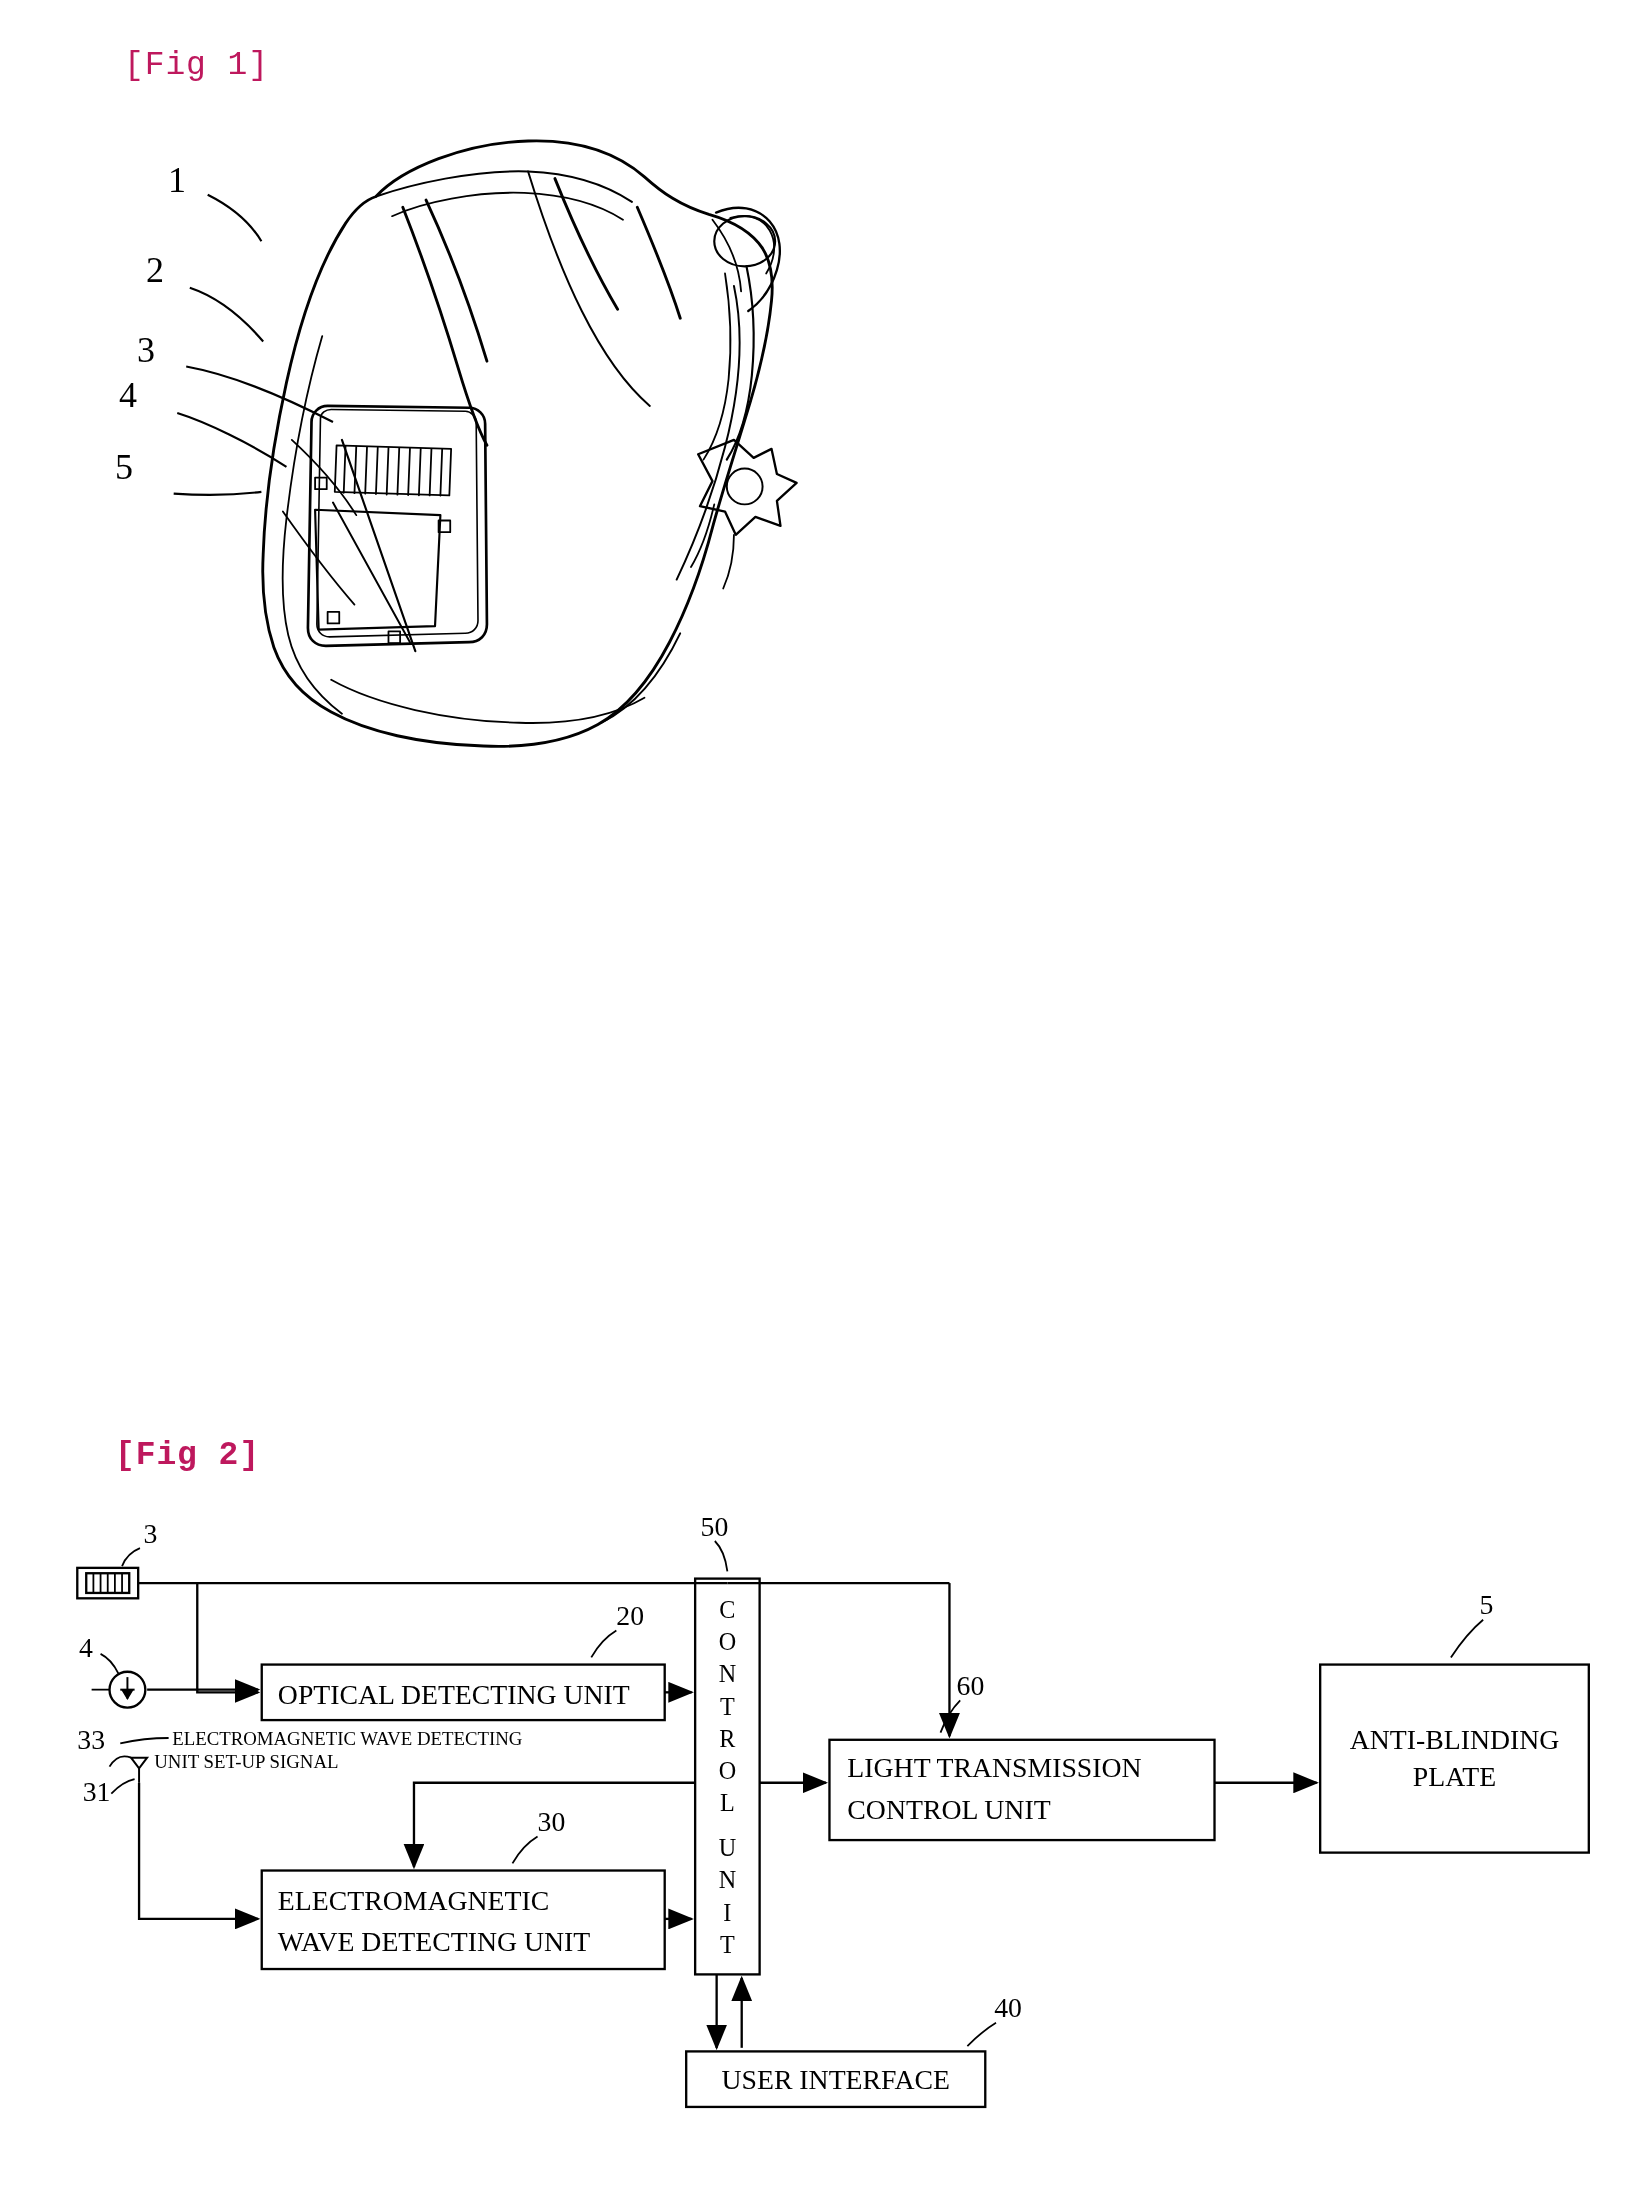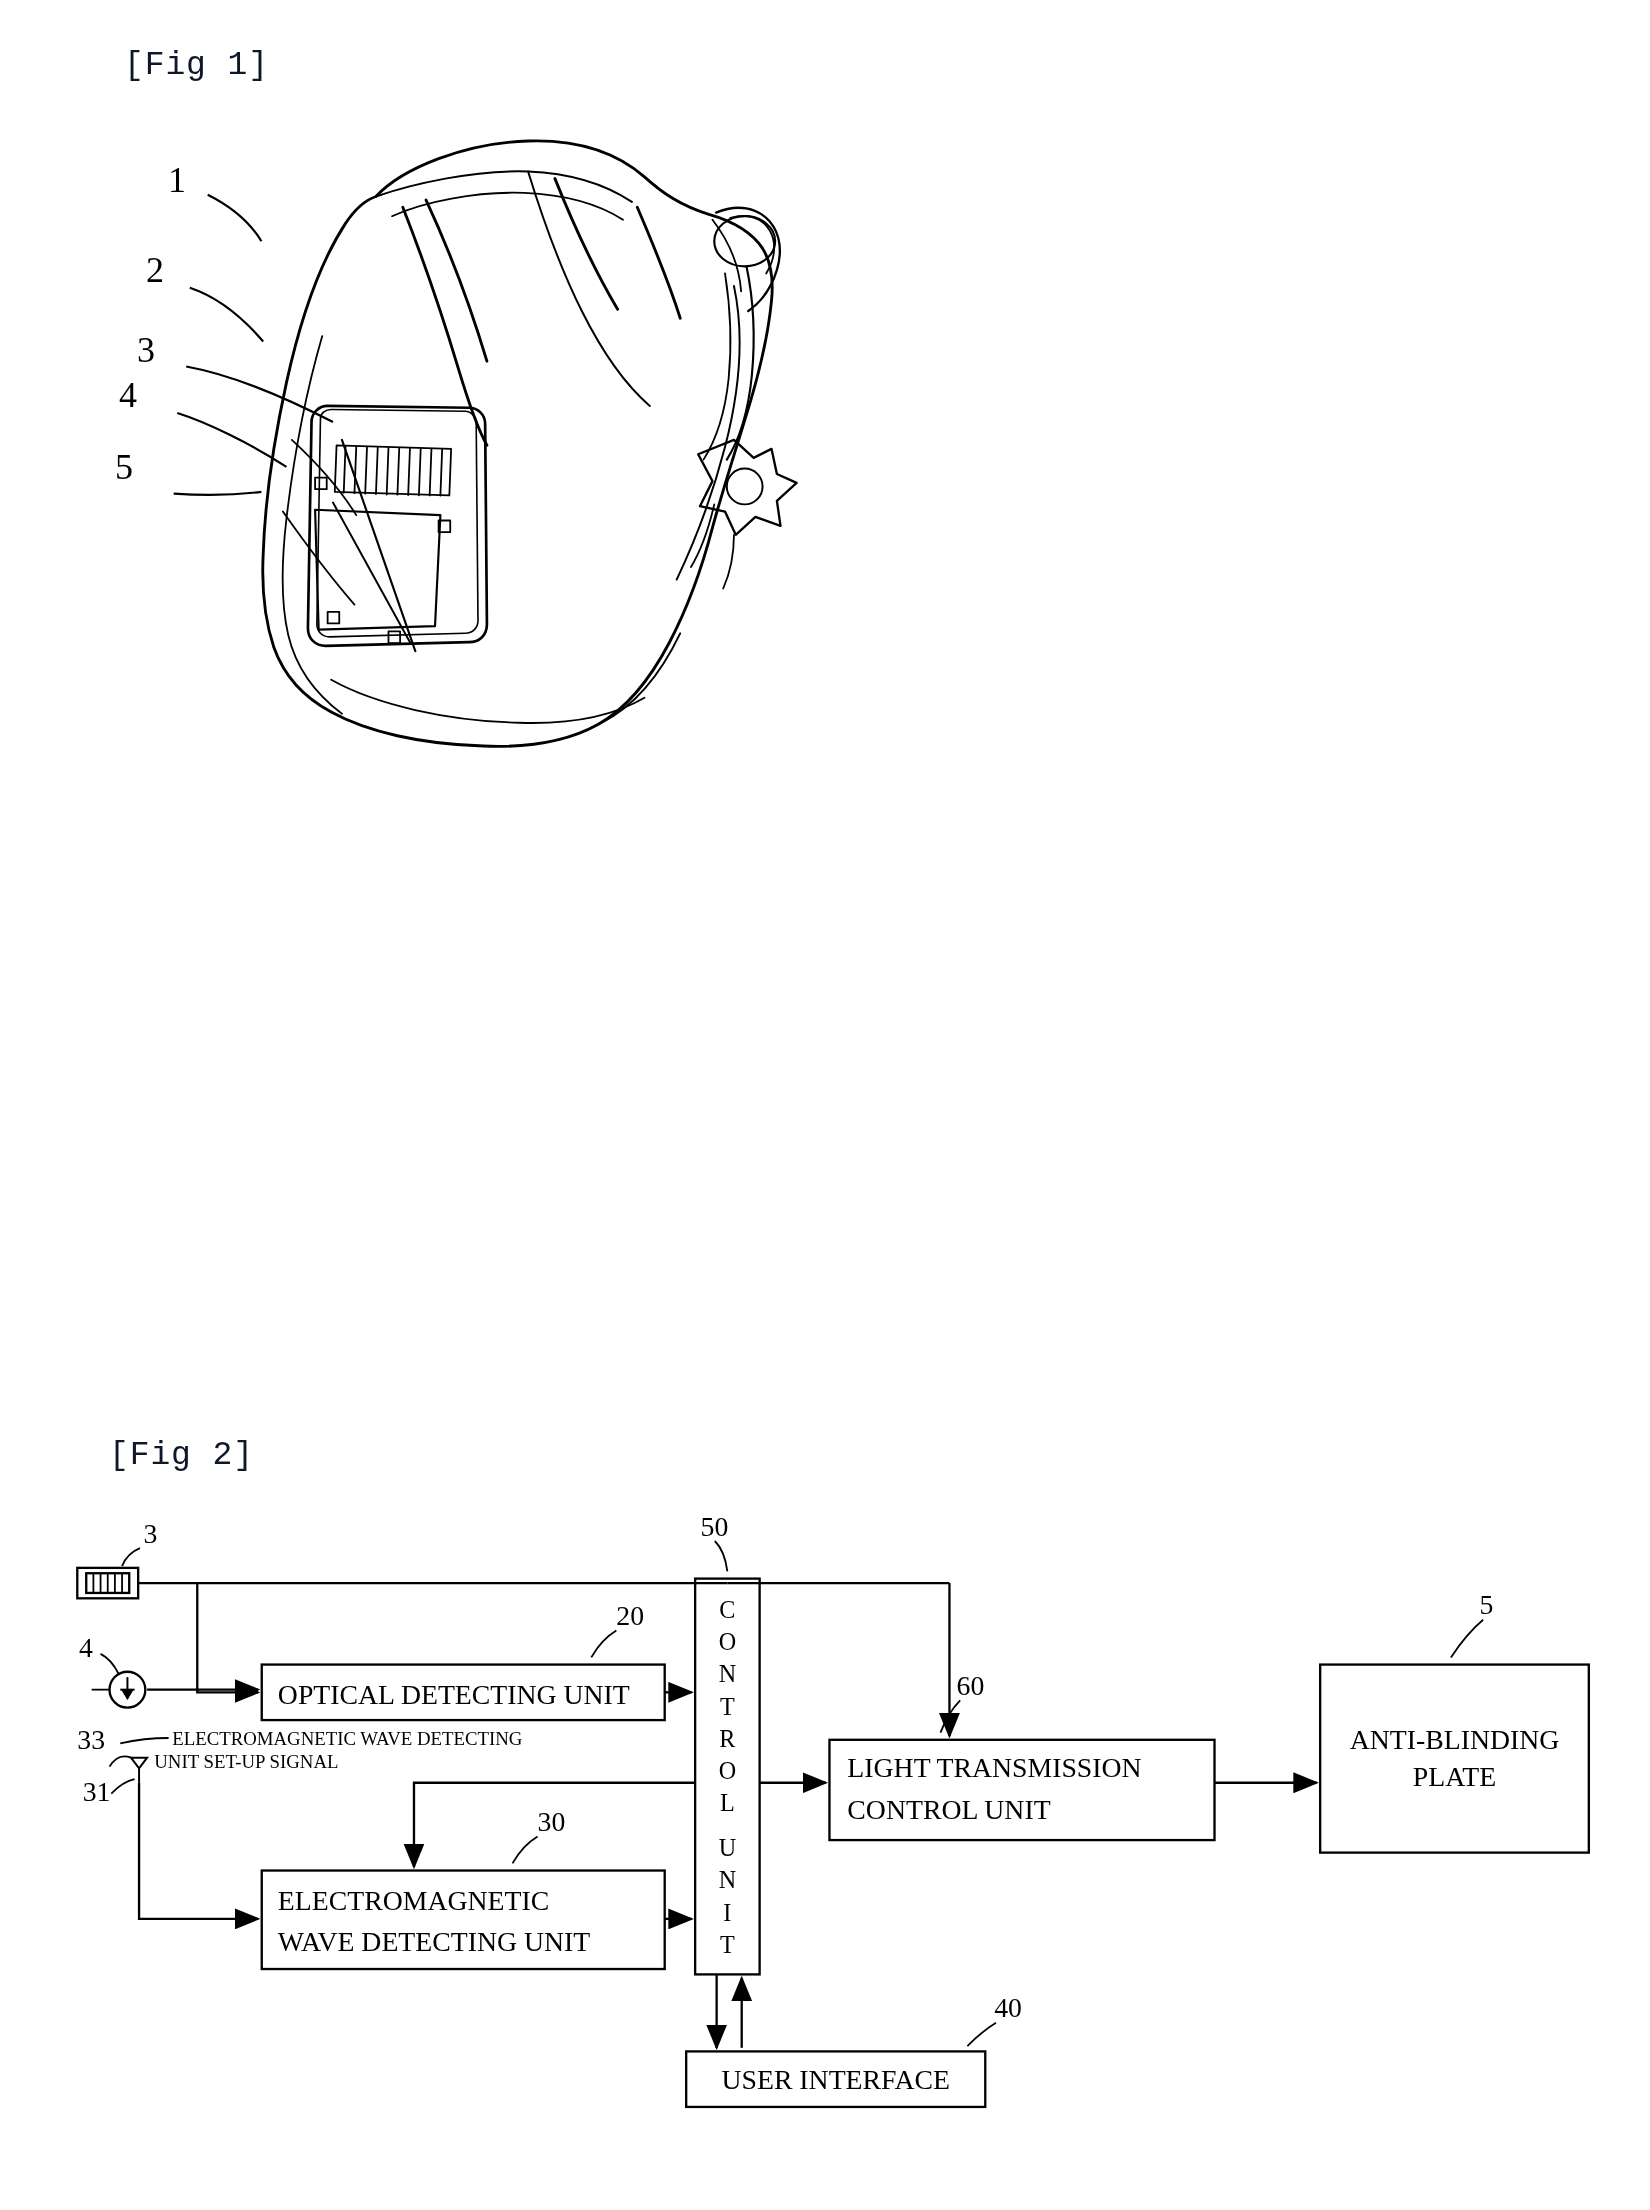--- a/index.html
+++ b/index.html
@@ -13,25 +13,25 @@
     position: relative;
     font-family: "Liberation Serif", serif;
     color: #000000;
     overflow: hidden;
   }
   .fig-label {
     position: absolute;
     font-family: "Liberation Mono", monospace;
     font-size: 33px;
     letter-spacing: 0.9px;
-    color: #0f172a;
+    color: #be185d;
     white-space: nowrap;
   }
   #fig1-label { left: 124px; top: 47px; }
-  #fig2-label { left: 109px; top: 1437px; }
+  #fig2-label { left: 115px; top: 1437px; font-weight: bold; }
 
   #fig1-art { position: absolute; left: 107px; top: 107px; width: 1057px; height: 716px; }
   #fig2-art { position: absolute; left: 54px; top: 1514px; width: 1576px; height: 645px; }
 
   .lead-num {
     position: absolute;
     font-family: "Liberation Serif", serif;
     font-size: 36px;
     color: #000;
   }

